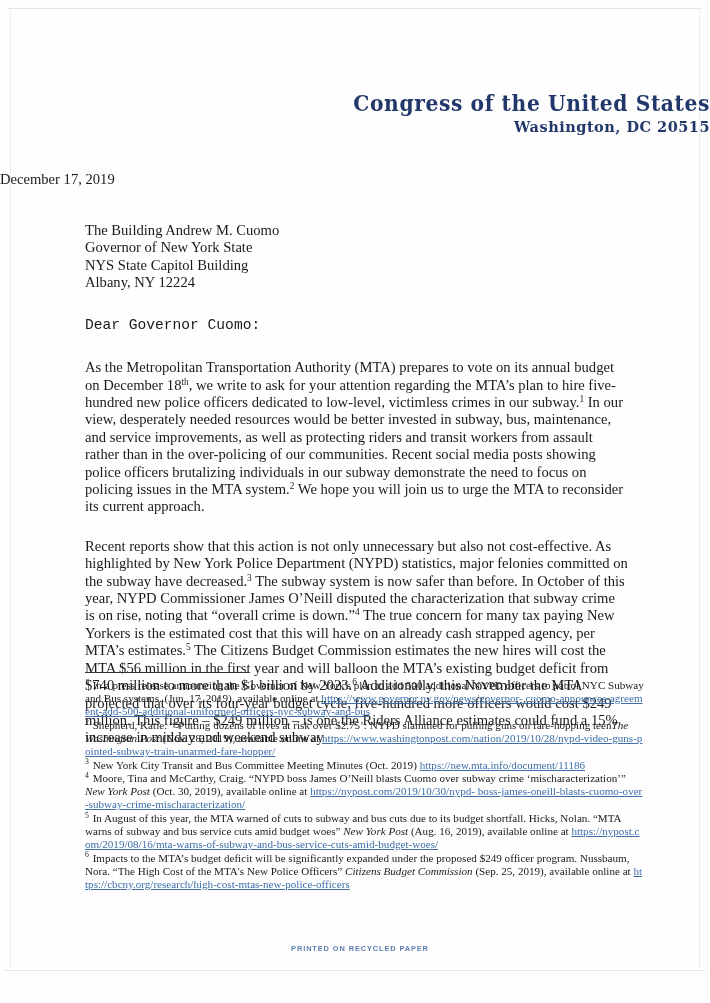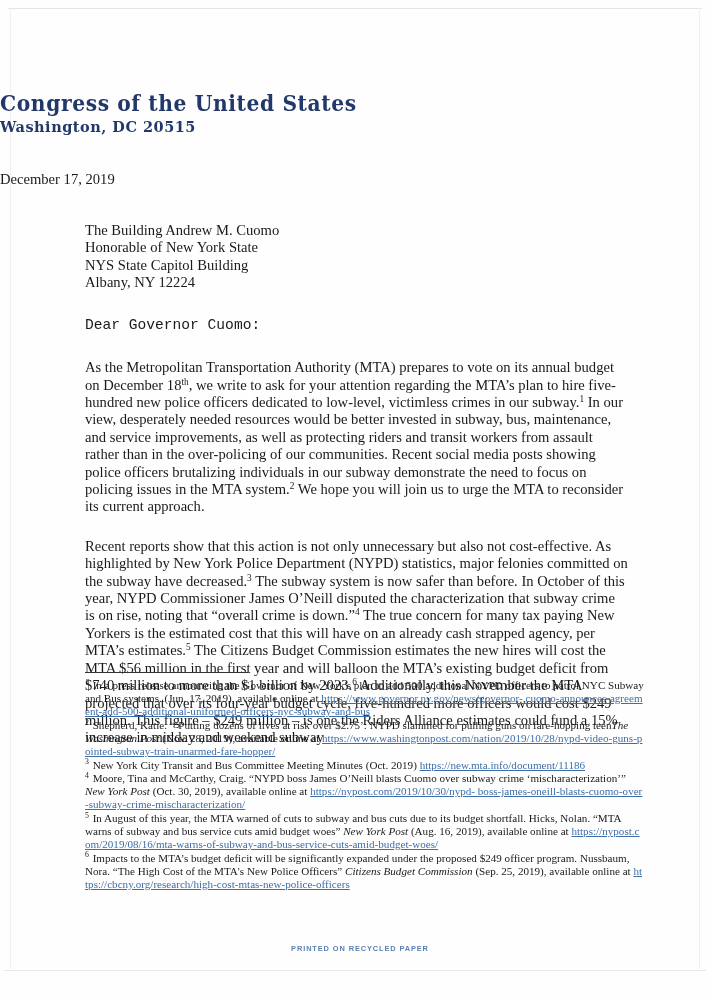--- a/index.html
+++ b/index.html
@@ -51,21 +51,21 @@
   }
 
   .content {
     position: absolute;
     left: 0; top: 0;
     width: 710px;
   }
 
   
   .letterhead {
-    text-align: left;
+    text-align: right;
     color: #22386b;
     margin-top: 92px;
     line-height: 1.0;
   }
   .letterhead .lh-line1 {
     font-family: "DejaVu Serif", "Liberation Serif", serif;
     font-weight: bold;
     font-size: 22.5px;
     letter-spacing: 0.6px;
     font-stretch: condensed;
@@ -184,21 +184,21 @@
 
     <div class="letterhead">
       <div class="lh-line1">Congress of the United States</div>
       <div class="lh-line2">Washington, DC 20515</div>
     </div>
 
     <div class="date-line">December 17, 2019</div>
 
     <div class="address-block">
       <div>The Building Andrew M. Cuomo</div>
-      <div>Honorable of New York State</div>
+      <div>Governor of New York State</div>
       <div>NYS State Capitol Building</div>
       <div>Albany, NY 12224</div>
     </div>
 
     <div class="salutation">Dear Governor Cuomo:</div>
 
     <div class="body-area">
 
       <p class="body-para"><span>As the Metropolitan Transportation Authority (MTA) prepares to vote on its annual budget on December 18</span><sup>th</sup><span>, we write to ask for your attention regarding the MTA’s plan to hire five-hundred new police officers dedicated to low-level, victimless crimes in our subway.</span><sup>1</sup><span> In our view, desperately needed resources would be better invested in subway, bus, maintenance, and service improvements, as well as protecting riders and transit workers from assault rather than in the over-policing of our communities. Recent social media posts showing police officers brutalizing individuals in our subway demonstrate the need to focus on policing issues in the MTA system.</span><sup>2</sup><span> We hope you will join us to urge the MTA to reconsider its current approach.</span></p>
 

